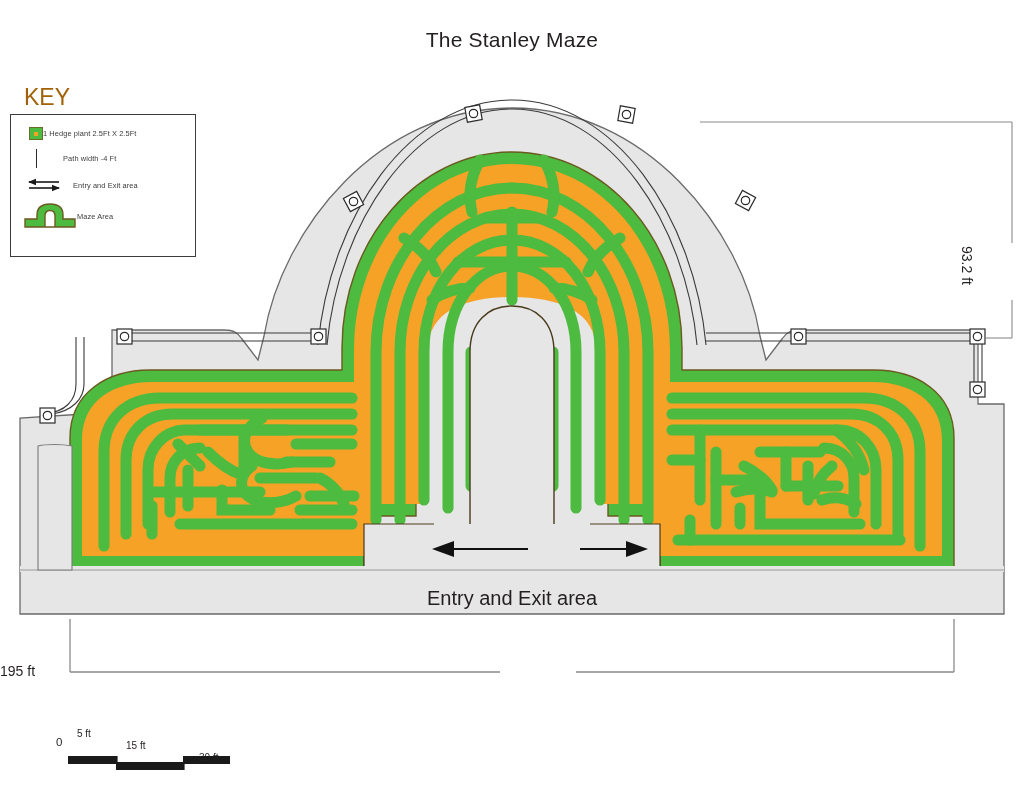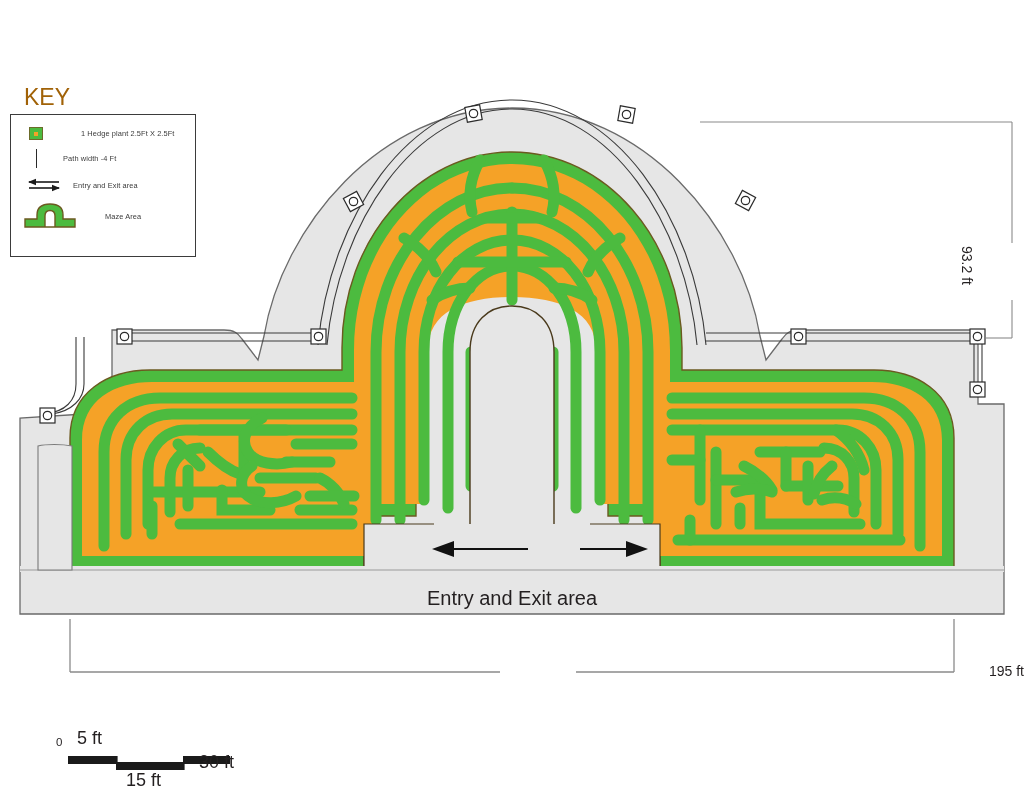--- a/index.html
+++ b/index.html
@@ -100,57 +100,58 @@
     color: #231f20;
     transform: rotate(90deg);
     transform-origin: left top;
     white-space: nowrap;
   }
   .dim-horiz {
     position: absolute;
     left: 0;
     top: 663px;
     width: 1024px;
-    text-align: right;
+    text-align: left;
     font-size: 14px;
     color: #231f20;
   }
   .entry-text {
     position: absolute;
     left: 0;
     top: 587px;
     width: 1024px;
     text-align: center;
     font-size: 20px;
     color: #231f20;
   }
   
   .scale-label {
     position: absolute;
-    font-size: 18px;
+    font-size: 10px;
     color: #231f20;
   }
   .scale-zero { left: 56px; top: 736px; font-size: 11.5px; }
   .scale-5    { left: 77px;  top: 728px; }
-  .scale-15   { left: 126px; top: 770px; }
+  .scale-15   { left: 126px; top: 740px; }
   .scale-30   { left: 199px; top: 728px; margin-top: 24px; }
   svg { display: block; }
 </style>
 </head>
 <body>
 
 <div id="stage">
 
+  <div class="title">The Stanley Maze</div>
 
   <div class="key-heading">KEY</div>
   <div class="key-box">
 
     <div class="key-row" style="left:18px; top:12px;">
       <div class="swatch-hedge"></div>
-      <span class="key-label" style="margin-left:38px;">1 Hedge plant 2.5Ft X 2.5Ft</span>
+      <span class="key-label" style="">1 Hedge plant 2.5Ft X 2.5Ft</span>
     </div>
 
     <div class="key-row" style="left:18px; top:34px;">
       <div class="swatch-path"></div>
       <span class="key-label" style="margin-left:26px;">Path width -4 Ft</span>
     </div>
 
     <div class="key-row" style="left:16px; top:62px;">
       <div class="swatch-arrows">
         <svg width="34" height="16" viewBox="0 0 34 16">
@@ -163,21 +164,21 @@
       <span class="key-label" style="margin-left:12px;">Entry and Exit area</span>
     </div>
 
     <div class="key-row" style="left:12px; top:88px;">
       <div class="swatch-maze">
         <svg width="54" height="26" viewBox="0 0 54 26">
           <path d="M2 24 L2 16 L14 16 L14 12 C14 4 20 1 27 1 C34 1 40 4 40 12 L40 16 L52 16 L52 24 Z
                    M22 24 L22 13 C22 9 24 7.5 27 7.5 C30 7.5 32 9 32 13 L32 24 Z" fill="#4cbb3f" stroke="#6b5a20" stroke-width="1.4" fill-rule="evenodd"></path>
         </svg>
       </div>
-      <span class="key-label" style="margin-left:28px;">Maze Area</span>
+      <span class="key-label" style="margin-left:0;">Maze Area</span>
     </div>
   </div>
 
   <svg width="1024" height="791" style="position:absolute;left:0;top:0;">
     <defs>
 
       <clipPath id="clip-maze-body">
         <path d="M338 351
                  C338 230 420 145 512 145
                  C604 145 686 230 686 351

